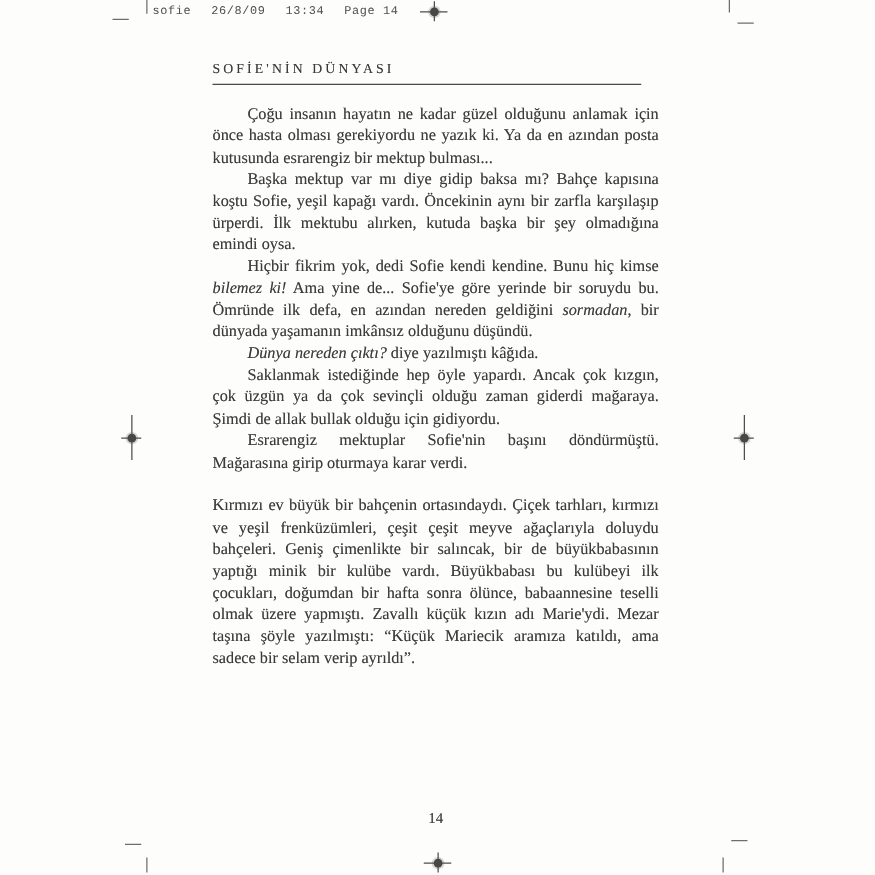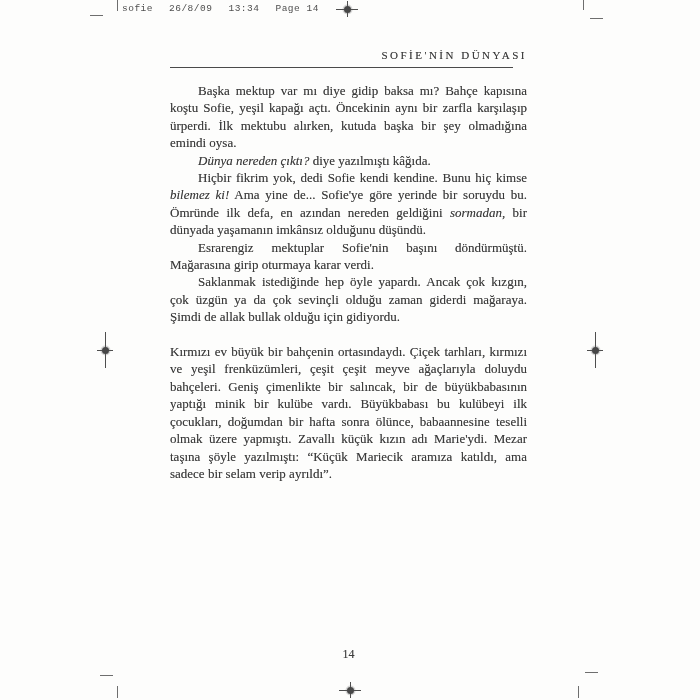--- a/index.html
+++ b/index.html
@@ -29,21 +29,21 @@
   .reg { position:absolute; }
   .reg .rh { position:absolute; left:0; top:50%; width:100%; height:1px; background:#4e4e4e; }
   .reg .rv { position:absolute; top:0; left:50%; width:1px; height:100%; background:#4e4e4e; }
   .reg .rc { position:absolute; left:50%; top:50%; width:7px; height:7px;
              margin:-3.5px 0 0 -3.5px; border-radius:50%; background:#474747;
              box-shadow:0 0 0 1.5px rgba(90,90,90,0.25); }
 
   
   .running-head {
     position:absolute; left:170px; top:49px; width:357px;
-    text-align:right; font-size:11px; letter-spacing:2.5px;
+    text-align:left; font-size:11px; letter-spacing:2.5px;
     color:#3a3a3a; text-shadow:0 0 0.5px rgba(70,70,70,0.5);
     white-space:nowrap;
   }
   .head-rule {
     position:absolute; left:170px; top:67px; width:343px; height:1px;
     background:#4a4a4a;
   }
 
   
   .page-body {
@@ -99,23 +99,24 @@
   <div class="reg" style="left:339px; top:682px; width:22px; height:16px;">
     <div class="rh"></div>
     <div class="rv"></div>
     <div class="rc"></div>
   </div>
 
   <div class="running-head">SOFİE'NİN DÜNYASI</div>
   <div class="head-rule"></div>
 
   <div class="page-body">
-      <p class="indent"><span>Başka mektup var mı diye gidip baksa mı? Bahçe kapısına koştu Sofie, yeşil kapağı açtı. Öncekinin aynı bir zarfla karşılaşıp ürperdi. İlk mektubu alırken, kutuda başka bir şey olmadığına emindi oysa.</span></p>
+      <p class="indent"><span>Çoğu insanın hayatın ne kadar güzel olduğunu anlamak için önce hasta olması gerekiyordu ne yazık ki. Ya da en azından posta kutusunda esrarengiz bir mektup bulması...</span></p>
+      <p class="indent"><span>Başka mektup var mı diye gidip baksa mı? Bahçe kapısına koştu Sofie, yeşil kapağı vardı. Öncekinin aynı bir zarfla karşılaşıp ürperdi. İlk mektubu alırken, kutuda başka bir şey olmadığına emindi oysa.</span></p>
+      <p class="indent"><span>Hiçbir fikrim yok, dedi Sofie kendi kendine. Bunu hiç kimse </span><em>bilemez ki!</em><span> Ama yine de... Sofie'ye göre yerinde bir soruydu bu. Ömründe ilk defa, en azından nereden geldiğini </span><em>sormadan</em><span>, bir dünyada yaşamanın imkânsız olduğunu düşündü.</span></p>
       <p class="indent"><em>Dünya nereden çıktı?</em><span> diye yazılmıştı kâğıda.</span></p>
-      <p class="indent"><span>Hiçbir fikrim yok, dedi Sofie kendi kendine. Bunu hiç kimse </span><em>bilemez ki!</em><span> Ama yine de... Sofie'ye göre yerinde bir soruydu bu. Ömründe ilk defa, en azından nereden geldiğini </span><em>sormadan</em><span>, bir dünyada yaşamanın imkânsız olduğunu düşündü.</span></p>
+      <p class="indent"><span>Saklanmak istediğinde hep öyle yapardı. Ancak çok kızgın, çok üzgün ya da çok sevinçli olduğu zaman giderdi mağaraya. Şimdi de allak bullak olduğu için gidiyordu.</span></p>
       <p class="indent"><span>Esrarengiz mektuplar Sofie'nin başını döndürmüştü. Mağarasına girip oturmaya karar verdi.</span></p>
-      <p class="indent"><span>Saklanmak istediğinde hep öyle yapardı. Ancak çok kızgın, çok üzgün ya da çok sevinçli olduğu zaman giderdi mağaraya. Şimdi de allak bullak olduğu için gidiyordu.</span></p>
       <p class=" section-break"><span>Kırmızı ev büyük bir bahçenin ortasındaydı. Çiçek tarhları, kırmızı ve yeşil frenküzümleri, çeşit çeşit meyve ağaçlarıyla doluydu bahçeleri. Geniş çimenlikte bir salıncak, bir de büyükbabasının yaptığı minik bir kulübe vardı. Büyükbabası bu kulübeyi ilk çocukları, doğumdan bir hafta sonra ölünce, babaannesine teselli olmak üzere yapmıştı. Zavallı küçük kızın adı Marie'ydi. Mezar taşına şöyle yazılmıştı: “Küçük Mariecik aramıza katıldı, ama sadece bir selam verip ayrıldı”.</span></p>
     </div>
 
   <div class="page-number">14</div>
 
 </div>
 
 </body></html>

